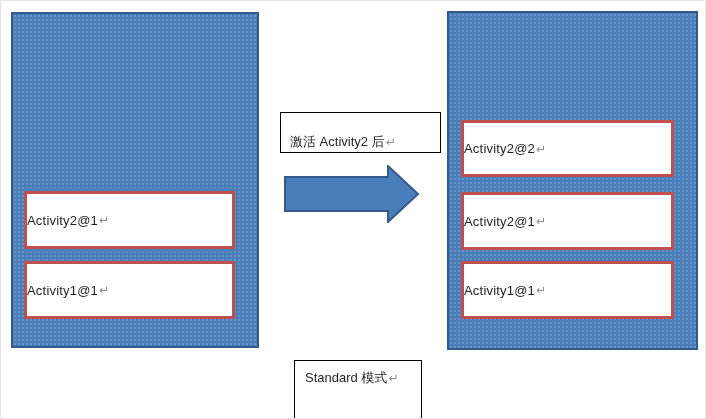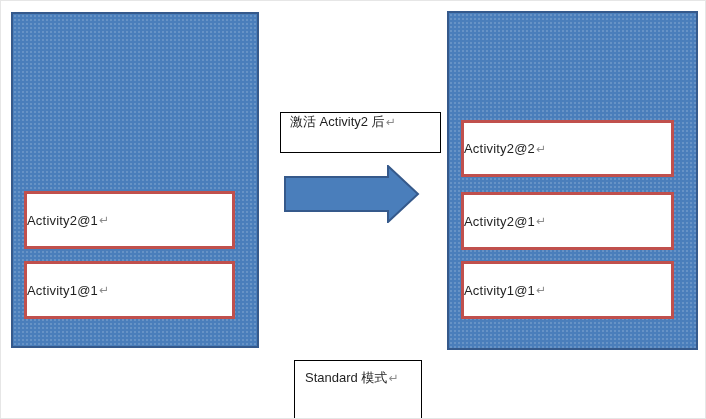--- a/index.html
+++ b/index.html
@@ -32,21 +32,21 @@
     align-items:center;
     font-size:13px;
     letter-spacing:0.2px;
   }
   .labelbox{
     position:absolute;
     background:#ffffff;
     border:1px solid #000000;
     box-sizing:border-box;
     font-size:13px;
-    padding:0 0 0 9px;
+    padding:20px 0 0 9px;
   }
   .ret{
     color:#8c8c8c;
     font-size:12px;
     margin-left:1px;
   }
   .arrow{position:absolute;left:283px;top:164px;width:136px;height:58px;}
 </style>
 </head>
 <body>

